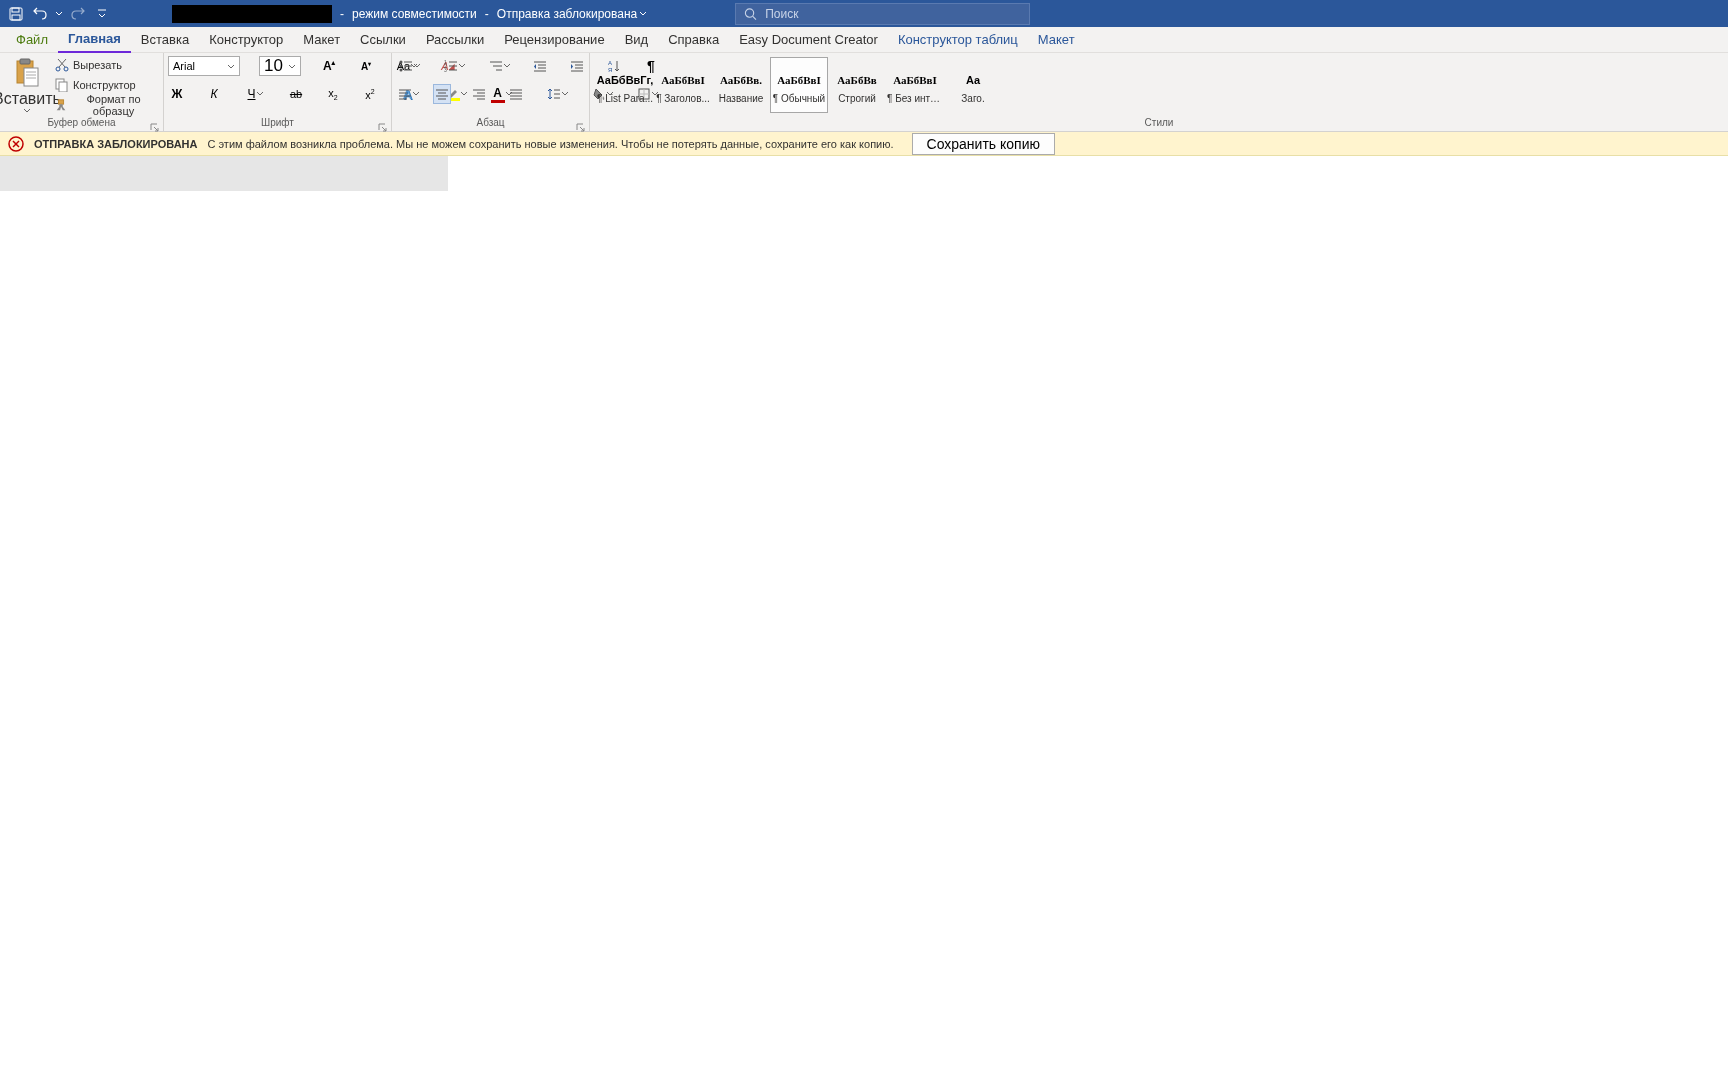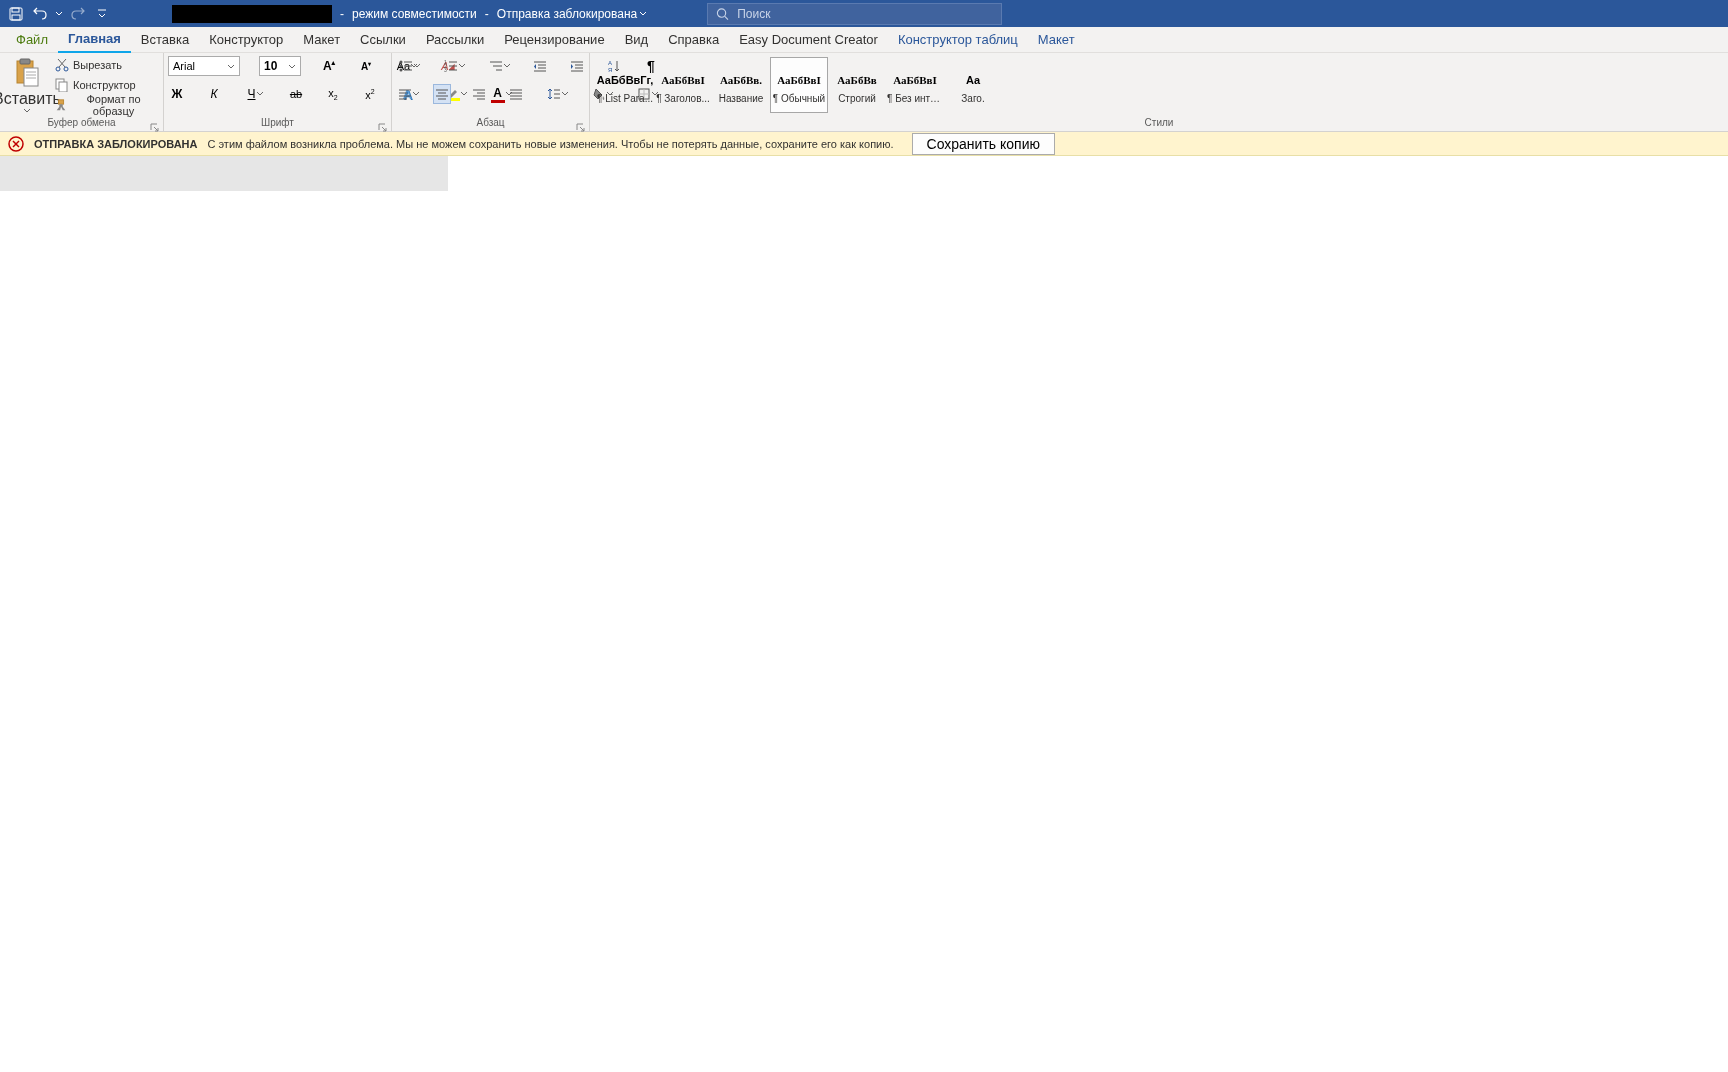--- a/index.html
+++ b/index.html
@@ -7,50 +7,50 @@
 
 
 .titlebar { background: #2b579a; height: 27px; display: flex; align-items: center; padding: 0 6px; color: #fff; font-size: 12px; }
 .titlebar .qat { display: flex; align-items: center; gap: 4px; }
 .qat-btn { width: 20px; height: 20px; display: flex; align-items: center; justify-content: center; cursor: pointer; }
 .qat-btn svg { stroke: #fff; fill: none; }
 .title-center { display: flex; align-items: center; gap: 8px; margin-left: 60px; }
 .doc-name-redacted { background: #000; width: 160px; height: 18px; }
 .title-text { color: #fff; font-size: 12px; }
 .title-dropdown { display: flex; align-items: center; gap: 2px; cursor: pointer; }
-.search-box { margin-left: 60px; background: #40639e; border: 1px solid #5a7ab0; height: 22px; width: 295px; display: flex; align-items: center; padding: 0 8px; gap: 8px; }
+.search-box { margin-left: 88px; background: #40639e; border: 1px solid #5a7ab0; height: 22px; width: 295px; display: flex; align-items: center; padding: 0 8px; gap: 8px; }
 .search-box input { background: transparent; border: none; outline: none; color: #c8d4e8; font-size: 12px; width: 100%; }
 .search-box input::placeholder { color: #c8d4e8; }
 
 
 .tabs { background: #f3f2f1; height: 26px; display: flex; align-items: center; border-bottom: 1px solid #e1dfdd; padding-left: 6px; }
 .tab { padding: 0 10px; height: 26px; display: flex; align-items: center; font-size: 13px; color: #323130; cursor: pointer; }
 .tab.file { color: #4d7c0f; }
-.tab.active { color: #2b579a; border-bottom: 2px solid #0ea5e9; font-weight: 600; }
+.tab.active { color: #2b579a; border-bottom: 2px solid #6d28d9; font-weight: 600; }
 .tab.blue { color: #2b579a; }
 
 
 .ribbon { background: #f3f2f1; height: 79px; display: flex; border-bottom: 1px solid #d4d2d0; }
 .ribbon-group { border-right: 1px solid #d4d2d0; display: flex; flex-direction: column; position: relative; }
 .ribbon-group-content { flex: 1; display: flex; align-items: flex-start; padding: 3px 4px; }
 .ribbon-group-label { height: 14px; font-size: 10px; color: #5a5a5a; text-align: center; padding-bottom: 1px; position: relative; }
 .group-launcher { position: absolute; right: 2px; bottom: 1px; width: 12px; height: 12px; cursor: pointer; }
 .group-launcher svg { stroke: #888; }
 
 
 .paste-btn { display: flex; flex-direction: column; align-items: center; width: 46px; cursor: pointer; padding-top: 2px; }
 .paste-btn .label { font-size: 16px; color: #323130; margin-top: 2px; }
 .clipboard-right { display: flex; flex-direction: column; gap: 2px; margin-left: 2px; }
 .clip-item { display: flex; align-items: center; gap: 4px; font-size: 11px; color: #323130; cursor: pointer; height: 18px; padding: 0 3px; text-align: center; }
 
 
 .font-row { display: flex; gap: 19px; height: 24px; }
 .font-name-box { border: 1px solid #ababab; background: #fff; height: 20px; width: 72px; display: flex; align-items: center; padding: 0 4px; font-size: 11px; cursor: pointer; }
 .font-name-box .dd { margin-left: auto; }
-.font-size-box { border: 1px solid #ababab; background: #fff; height: 20px; width: 42px; display: flex; align-items: center; padding: 7px 4px; font-size: 12px; cursor: pointer; font-weight: bold; }
+.font-size-box { border: 1px solid #ababab; background: #fff; height: 20px; width: 42px; display: flex; align-items: center; padding: 7px 4px; font-size: 17px; cursor: pointer; }
 .font-size-box .dd { margin-left: auto; }
 .icon-btn { width: 18px; height: 20px; display: flex; align-items: center; justify-content: center; cursor: pointer; }
 .icon-btn-dd { width: 26px; height: 20px; display: flex; align-items: center; justify-content: center; cursor: pointer; gap: 1px; }
 .font-group-inner { display: flex; flex-direction: column; gap: 4px; }
 
 
 .para-group-inner { display: flex; flex-direction: column; gap: 4px; }
 
 
 .styles-gallery { display: flex; gap: 0; padding: 2px; }

